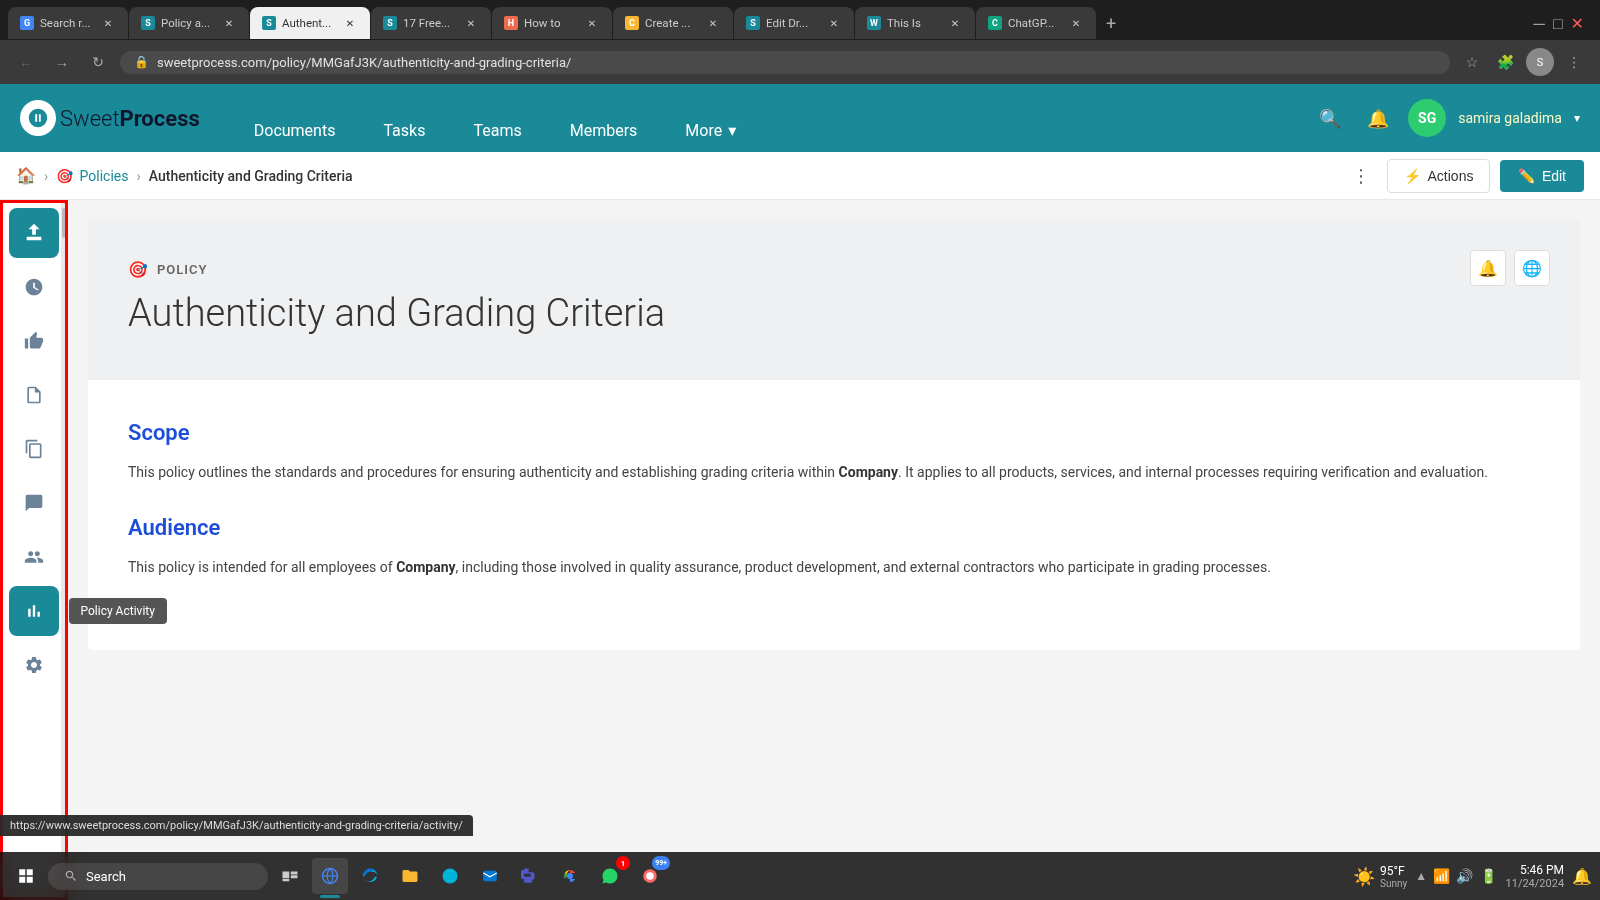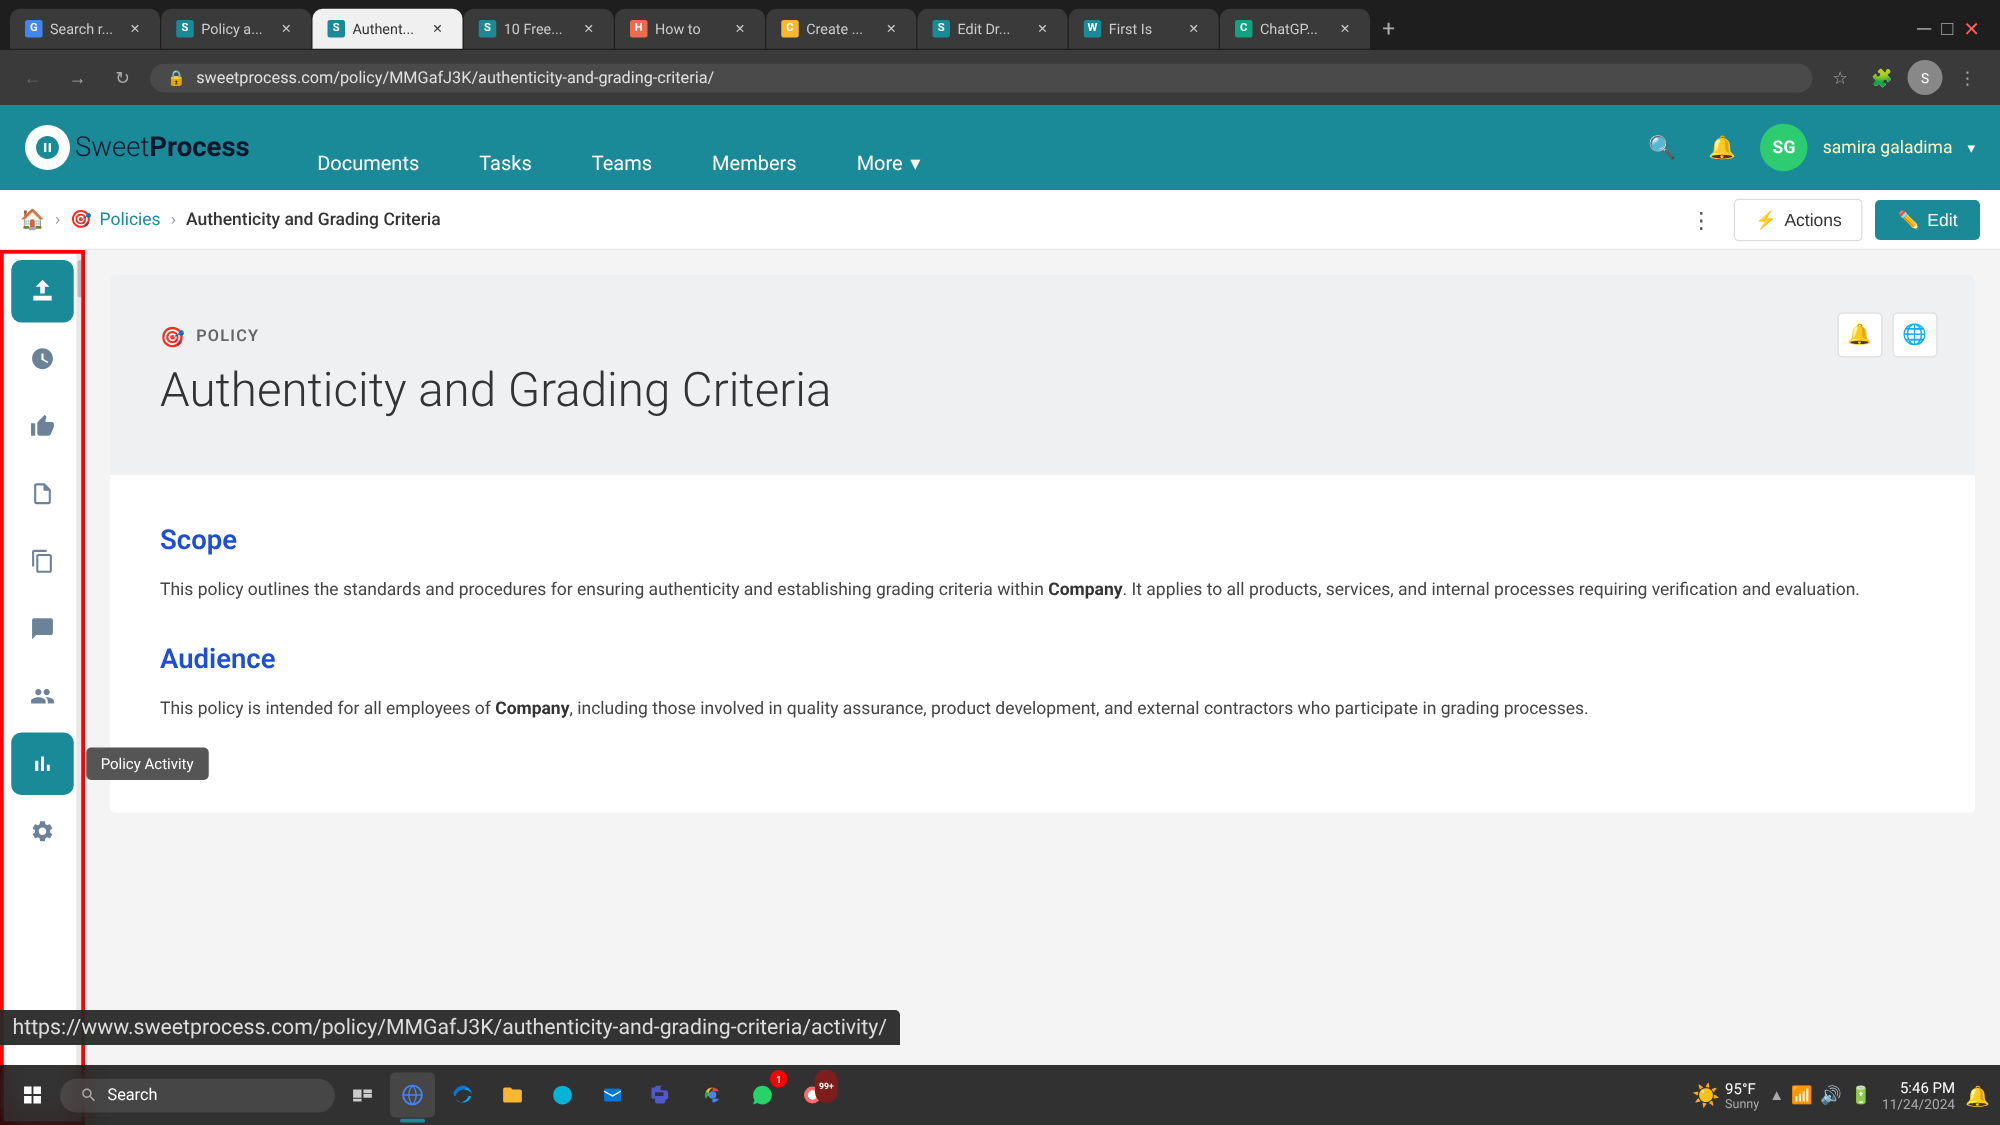--- a/index.html
+++ b/index.html
@@ -113,41 +113,41 @@
       <span class="tab-label">Policy a...</span>
       <span class="tab-close">✕</span>
     </div>
     <div class="tab active">
       <div class="tab-favicon" style="background:#1a8a99; border-radius:2px; display:flex;align-items:center;justify-content:center;color:white;font-size:9px;font-weight:bold;">S</div>
       <span class="tab-label">Authent...</span>
       <span class="tab-close">✕</span>
     </div>
     <div class="tab">
       <div class="tab-favicon" style="background:#1a8a99; border-radius:2px; display:flex;align-items:center;justify-content:center;color:white;font-size:9px;font-weight:bold;">S</div>
-      <span class="tab-label">10 Free...</span>
+      <span class="tab-label">17 Free...</span>
       <span class="tab-close">✕</span>
     </div>
     <div class="tab">
       <div class="tab-favicon" style="background:#ee6c4d; border-radius:2px; display:flex;align-items:center;justify-content:center;color:white;font-size:9px;font-weight:bold;">H</div>
       <span class="tab-label">How to</span>
       <span class="tab-close">✕</span>
     </div>
     <div class="tab">
       <div class="tab-favicon" style="background:#f7b731; border-radius:2px; display:flex;align-items:center;justify-content:center;color:white;font-size:9px;font-weight:bold;">C</div>
       <span class="tab-label">Create ...</span>
       <span class="tab-close">✕</span>
     </div>
     <div class="tab">
       <div class="tab-favicon" style="background:#1a8a99; border-radius:2px; display:flex;align-items:center;justify-content:center;color:white;font-size:9px;font-weight:bold;">S</div>
       <span class="tab-label">Edit Dr...</span>
       <span class="tab-close">✕</span>
     </div>
     <div class="tab">
       <div class="tab-favicon" style="background:#1a8a99; border-radius:2px; display:flex;align-items:center;justify-content:center;color:white;font-size:9px;font-weight:bold;">W</div>
-      <span class="tab-label">First Is</span>
+      <span class="tab-label">This Is</span>
       <span class="tab-close">✕</span>
     </div>
     <div class="tab">
       <div class="tab-favicon" style="background:#10a37f; border-radius:2px; display:flex;align-items:center;justify-content:center;color:white;font-size:9px;font-weight:bold;">C</div>
       <span class="tab-label">ChatGP...</span>
       <span class="tab-close">✕</span>
     </div>
     <div class="tab-new-btn">+</div>
     <div class="tab-controls">
       <span>─</span>
@@ -311,21 +311,21 @@
           <h2 class="section-title">Audience</h2>
           <p class="section-text">
             <span>This policy is intended for all employees of </span><strong>Company</strong><span>, including those involved in quality assurance, product development, and external contractors who participate in grading processes.</span>
           </p>
         </div>
       </div>
     </div>
   </div>
 </div>
 
-<div style="position:fixed;bottom:64px;left:0;background:rgba(40,40,40,0.95);color:#ddd;font-size:17px;padding:4px 10px;border-radius:0 4px 0 0;z-index:998;">
+<div style="position:fixed;bottom:64px;left:0;background:rgba(40,40,40,0.95);color:#ddd;font-size:11px;padding:4px 10px;border-radius:0 4px 0 0;z-index:998;">
   <span>https://www.sweetprocess.com/policy/MMGafJ3K/authenticity-and-grading-criteria/activity/</span>
 </div>
 
 <div class="taskbar">
 
   <div class="taskbar-start">
     <svg width="18" height="18" viewBox="0 0 24 24" fill="white">
       <path d="M3 3h8v8H3zm10 0h8v8h-8zM3 13h8v8H3zm10 0h8v8h-8z"></path>
     </svg>
   </div>
@@ -395,21 +395,21 @@
         <path d="M17.472 14.382c-.297-.149-1.758-.867-2.03-.967-.273-.099-.471-.148-.67.15-.197.297-.767.966-.94 1.164-.173.199-.347.223-.644.075-.297-.15-1.255-.463-2.39-1.475-.883-.788-1.48-1.761-1.653-2.059-.173-.297-.018-.458.13-.606.134-.133.298-.347.446-.52.149-.174.198-.298.298-.497.099-.198.05-.371-.025-.52-.075-.149-.669-1.612-.916-2.207-.242-.579-.487-.5-.669-.51-.173-.008-.371-.01-.57-.01-.198 0-.52.074-.792.372-.272.297-1.04 1.016-1.04 2.479 0 1.462 1.065 2.875 1.213 3.074.149.198 2.096 3.2 5.077 4.487.709.306 1.262.489 1.694.625.712.227 1.36.195 1.871.118.571-.085 1.758-.719 2.006-1.413.248-.694.248-1.289.173-1.413-.074-.124-.272-.198-.57-.347z"></path>
         <path d="M11.999 2C6.477 2 2 6.484 2 12.017c0 1.986.518 3.849 1.417 5.46L2 22l4.647-1.387A9.97 9.97 0 0 0 12 22c5.523 0 10-4.484 10-10.017C22 6.478 17.522 2 11.999 2z"></path>
       </svg>
     <div style="position:absolute;top:-2px;right:-2px;background:red;color:white;font-size:8px;border-radius:50%;width:14px;height:14px;display:flex;align-items:center;justify-content:center;font-weight:bold;">1</div>
   </div>
   <div class="taskbar-app">
     <svg width="18" height="18" viewBox="0 0 24 24" fill="#ff6b6b">
         <circle cx="12" cy="12" r="9" fill="#ff6b6b"></circle>
         <circle cx="12" cy="12" r="5" fill="white"></circle>
       </svg>
-    <div style="position:absolute;top:-2px;right:-2px;background:#7f1d1d;color:white;font-size:7px;border-radius:8px;padding:0 3px;min-width:14px;height:26px;display:flex;align-items:center;justify-content:center;font-weight:bold;">99+</div>
+    <div style="position:absolute;top:-2px;right:-2px;background:#3b82f6;color:white;font-size:7px;border-radius:8px;padding:0 3px;min-width:14px;height:14px;display:flex;align-items:center;justify-content:center;font-weight:bold;">99+</div>
   </div>
 
   <div class="taskbar-right">
 
     <div class="weather">
       <div style="display:flex;align-items:center;gap:4px;">
         <span style="font-size:18px;">☀️</span>
         <div>
           <div style="font-size:12px;">95°F</div>
           <div style="font-size:10px;color:#aaa;">Sunny</div>

